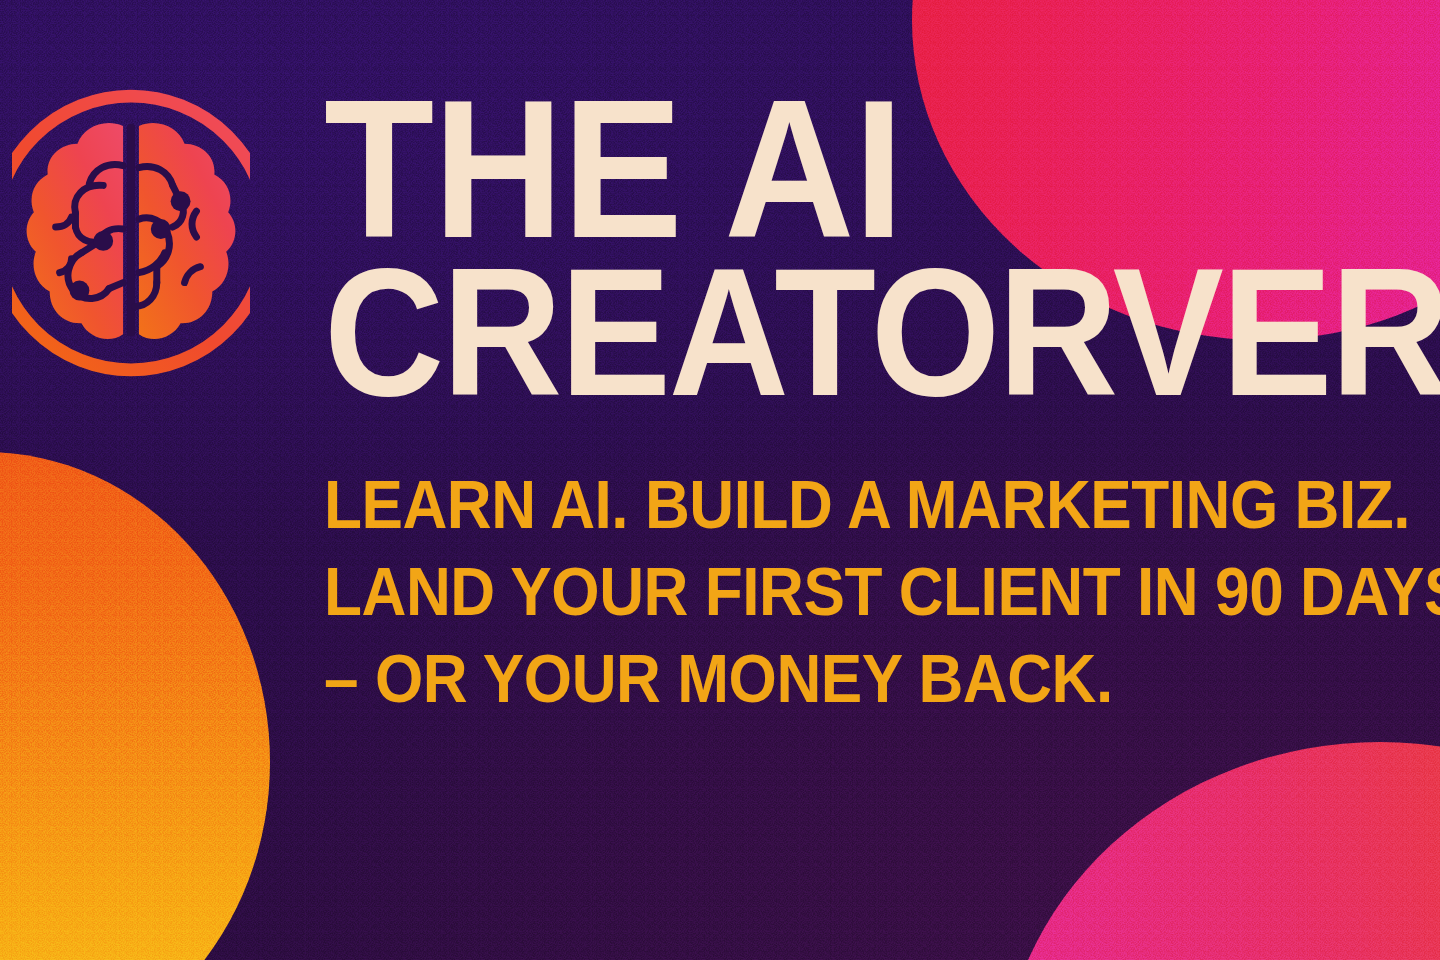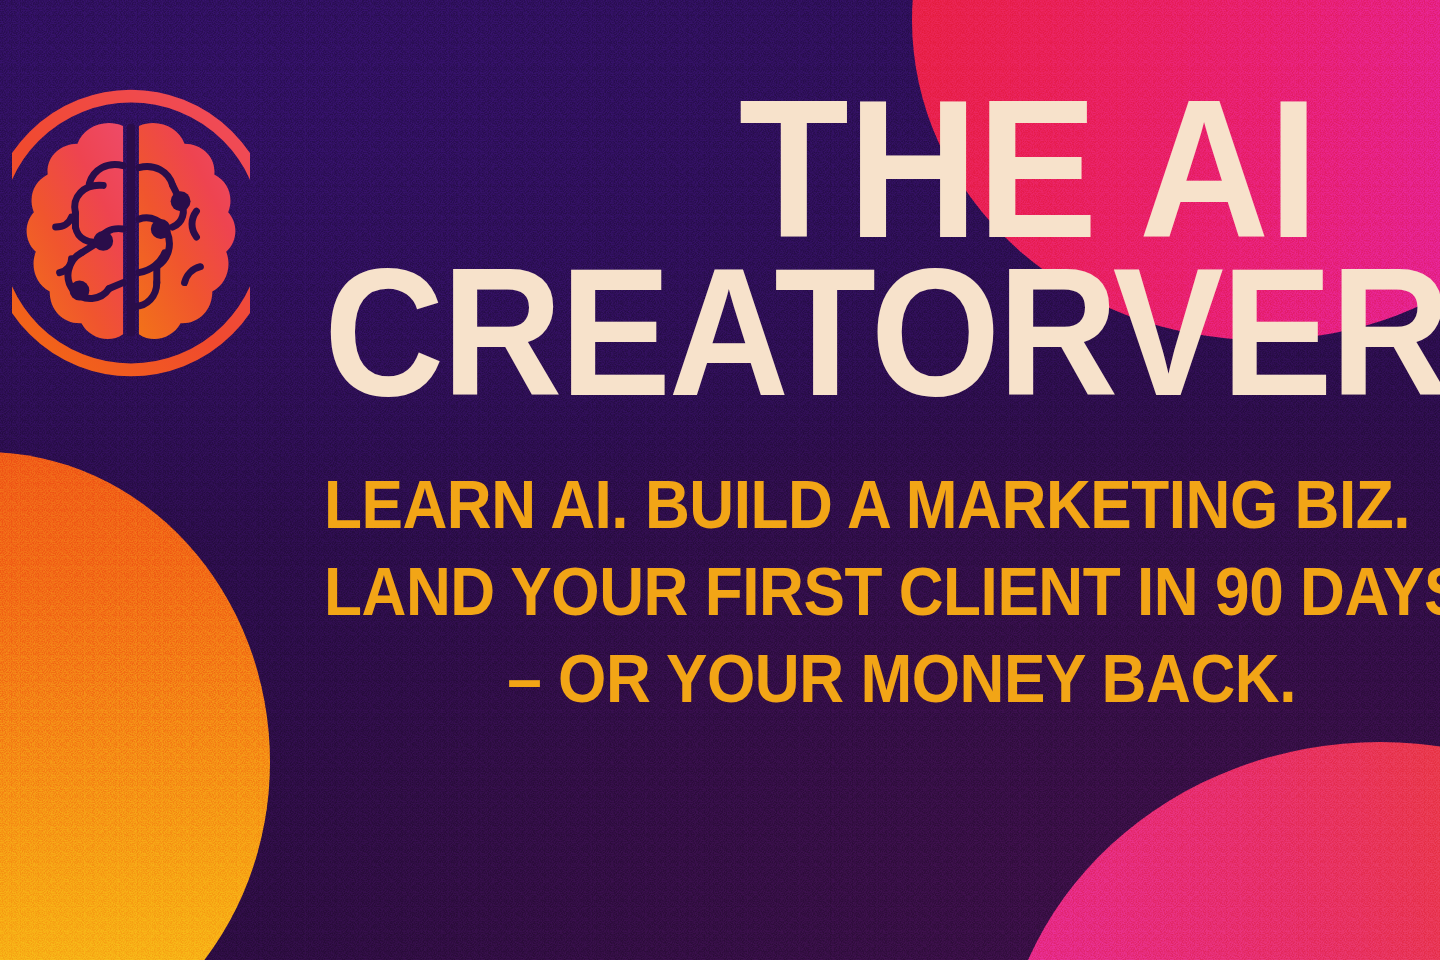--- a/index.html
+++ b/index.html
@@ -83,21 +83,20 @@
     height: 310px;
   }
   .logo svg { display: block; width: 100%; height: 100%; }
 
   
   .content {
     position: absolute;
     left: 324px;
     top: 86px;
     width: 1080px;
-    text-align: right;
   }
 
   .headline {
     margin: 0;
     color: #f7e2cb;
     font-family: "Liberation Sans Narrow", "Liberation Sans", "DejaVu Sans Condensed", sans-serif;
     font-weight: 700;
     font-size: 196px;
     line-height: 0.86;
     letter-spacing: -1px;

